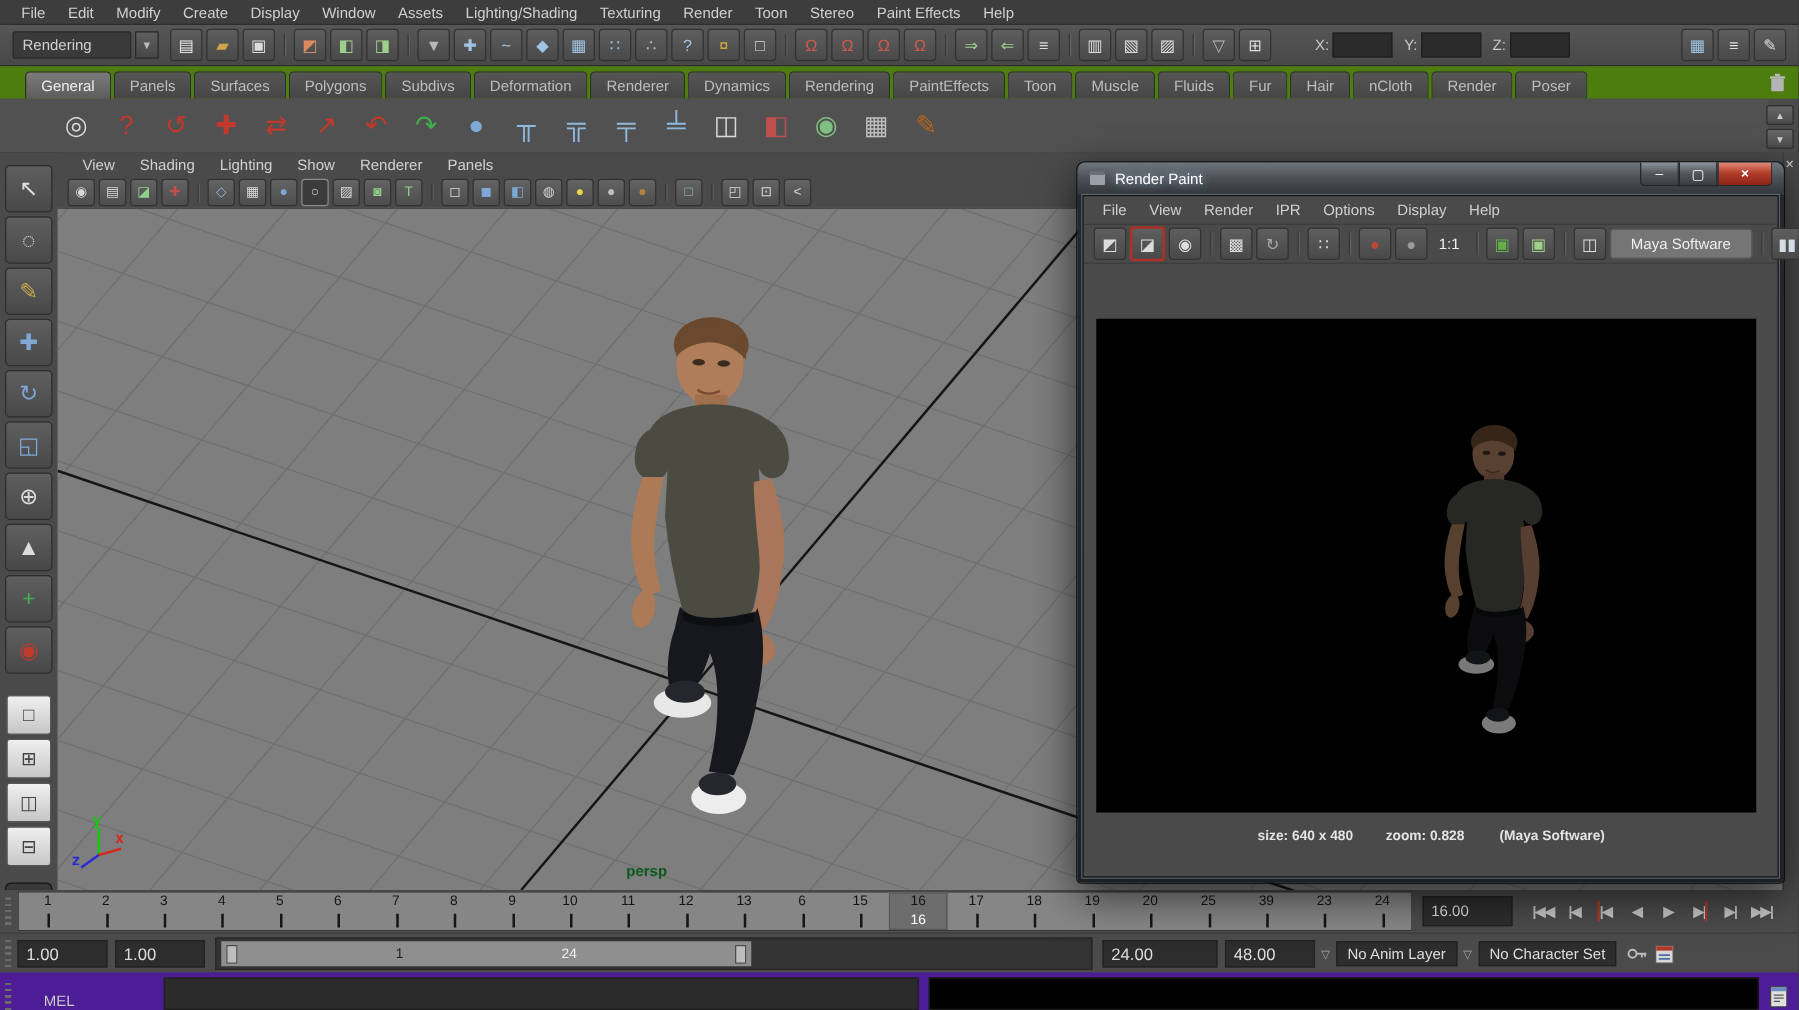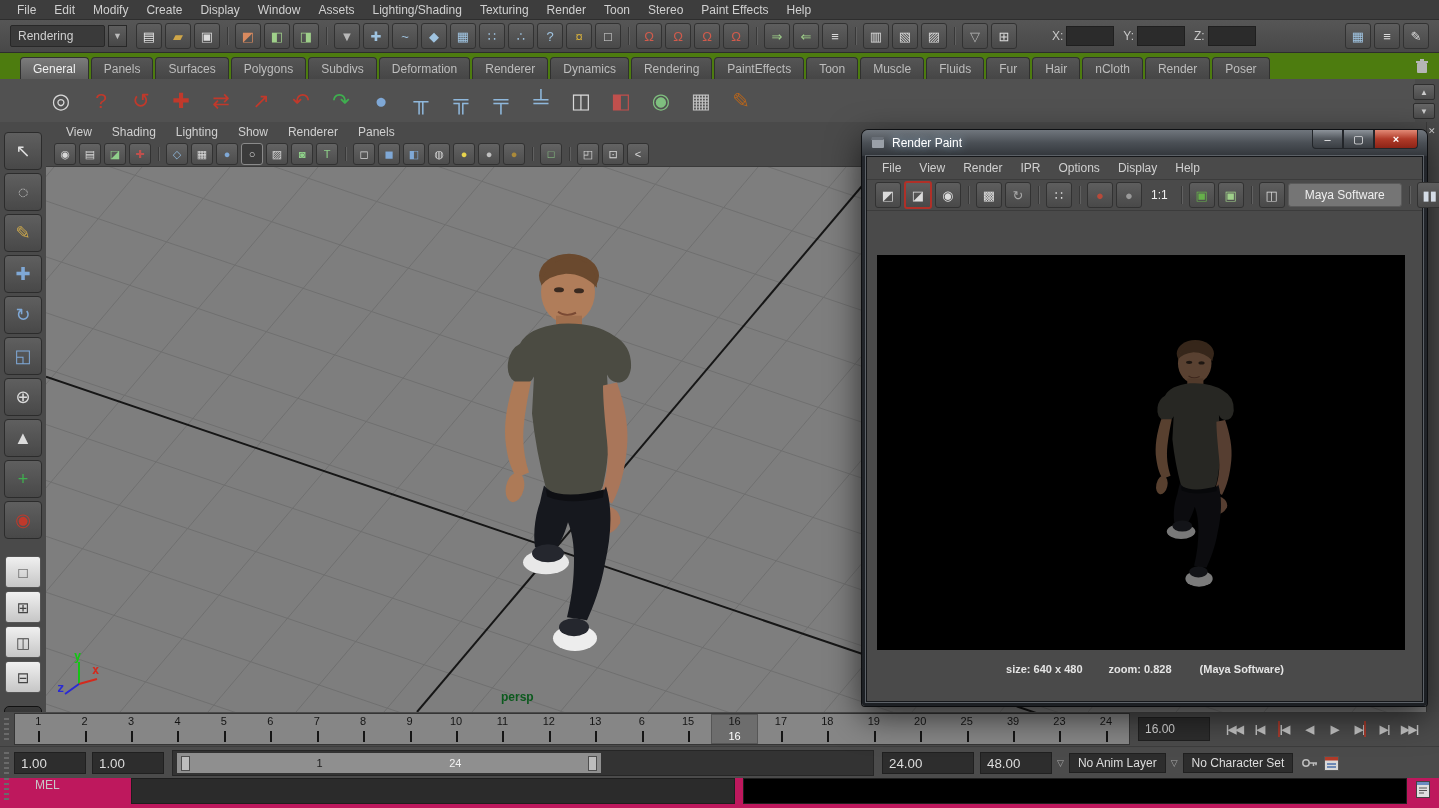--- a/index.html
+++ b/index.html
@@ -124,21 +124,21 @@
   .rbar{position:absolute;left:4px;top:2px;bottom:2px;width:416px;background:#8f8f8f;display:flex;align-items:center;
         justify-content:space-between;padding:0 4px;}
   .rbar::before,.rbar::after{content:"";width:7px;height:13px;background:#bdbdbd;border:1px solid #4e4e4e;}
   .rbar .start{color:#1d1d1d;font-size:11px;}
   .rbar .end{color:#f2f2f2;font-size:11px;}
   .combo{height:18px;background:#2d2d2d;border:1px solid #202020;color:#ddd;display:flex;align-items:center;padding:0 8px;white-space:nowrap;}
   .drop-arrow{color:#a8a8a8;font-size:9px;margin:0 5px;}
   .range-icons{display:flex;align-items:center;gap:5px;margin-left:8px;}
 
   
-  .cmd{position:absolute;left:0;top:778px;right:0;height:30px;background:#be185d;display:flex;align-items:flex-start;}
+  .cmd{position:absolute;left:0;top:778px;right:0;height:30px;background:#4c1d95;display:flex;align-items:flex-end;}
   .cmd-label{width:96px;padding-left:26px;color:#c8c8c8;}
   .cmd-input{width:598px;height:22px;background:#2b2b2b;border:1px solid #1e1e1e;color:#ddd;font-family:"Liberation Sans",sans-serif;}
   .cmd-output{flex:1;height:24px;background:#000;border:1px solid #1e1e1e;margin-left:8px;}
   .cmd-icon{width:20px;height:22px;margin:0 6px 0 6px;display:flex;align-items:center;justify-content:center;}
 </style>
 </head>
 <body>
 
 <div class="app">
 

